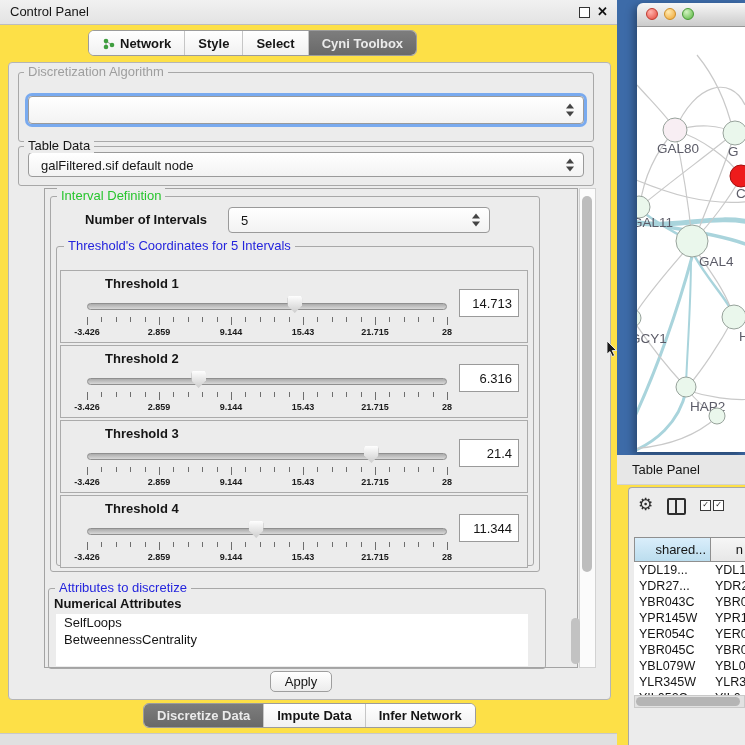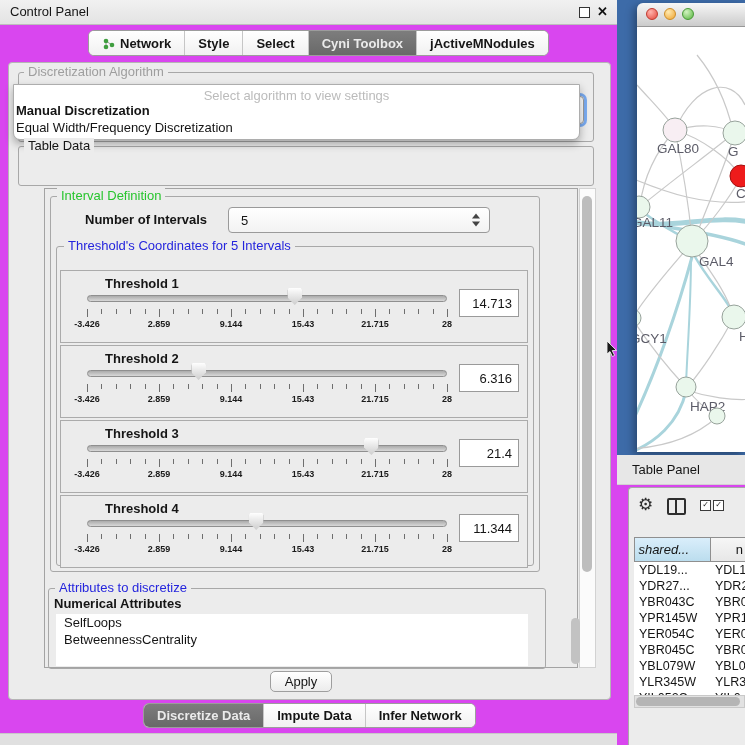--- a/index.html
+++ b/index.html
@@ -1,16 +1,16 @@
 <!DOCTYPE html>
 <html><head>
 <meta charset="utf-8">
 <style>
   html,body{margin:0;padding:0;background:#e9e9e9;}
-  #app{position:relative;width:745px;height:745px;background:#d946ef;overflow:hidden;
+  #app{position:relative;width:745px;height:745px;background:#fde047;overflow:hidden;
        font-family:"Liberation Sans",sans-serif;font-size:13px;color:#151515;}
   
   .titlebar{position:absolute;left:0;top:0;width:617px;height:24px;background:linear-gradient(#f1f1f1,#e3e3e3);border-bottom:1px solid #bdbdbd;}
   .titlebar .t{position:absolute;left:10px;top:4px;}
   .float-btn{position:absolute;right:27px;top:7px;width:9px;height:9px;border:1.5px solid #333;background:#fff;}
   .close-btn{position:absolute;right:9px;top:4px;font-weight:bold;font-size:13px;color:#111;}
   .tab-bar{position:absolute;left:88px;top:30px;height:26px;display:flex;border:1px solid #9c9c9c;border-radius:6px;overflow:hidden;background:#fff;box-sizing:border-box;}
   .seg{padding:0 13px;display:flex;align-items:center;gap:5px;background:linear-gradient(#ffffff,#f1f1f1);border-right:1px solid #c6c6c6;font-weight:bold;white-space:nowrap;}
   .seg:last-child{border-right:none;}
   .seg.sel{background:linear-gradient(#7d7d7d,#696969);color:#ebebeb;}
@@ -27,21 +27,21 @@
   .popup{position:absolute;left:13px;top:84px;width:565px;height:54px;background:#fff;border:1px solid #adadad;border-radius:0 0 7px 7px;box-shadow:0 4px 9px rgba(0,0,0,.3);z-index:40;}
   .popup .hint{position:absolute;top:3px;left:0;width:100%;text-align:center;color:#bbbbbb;}
   .popup .opt{position:absolute;left:2px;white-space:nowrap;}
   .scrollpane{position:absolute;left:44px;top:188px;width:534px;height:480px;border:1px solid #a3a3a3;background:#ececec;box-sizing:border-box;}
   .vscroll{position:absolute;left:579px;top:188px;width:17px;height:480px;background:#fbfbfb;border:1px solid #d2d2d2;box-sizing:border-box;}
   .vscroll .thumbv{position:absolute;left:2px;top:7px;width:10px;height:376px;background:#bdbdbd;border-radius:6px;}
   .boldlbl{position:absolute;font-weight:bold;white-space:nowrap;}
   .thr-container{position:absolute;left:60px;top:270px;width:468px;}
   .thrblock{position:relative;width:466px;height:71px;border:1px solid #ababab;background:#ececec;margin-bottom:2px;box-sizing:content-box;}
   .thrlabel{position:absolute;left:8px;top:5px;font-weight:bold;margin-left:36px;}
-  .trackzone{position:absolute;left:26px;top:16px;width:360px;height:44px;text-decoration:underline;}
+  .trackzone{position:absolute;left:26px;top:24px;width:360px;height:44px;text-decoration:underline;}
   .track{position:absolute;left:0;top:8px;width:100%;height:7px;border-radius:4px;background:linear-gradient(#ababab,#d8d8d8);border:1px solid #8f8f8f;box-sizing:border-box;}
   .thumb{position:absolute;top:1px;width:15px;height:17px;transform:translateX(-50%);background:linear-gradient(#fefefe,#cdcdcd);clip-path:polygon(10% 0,90% 0,100% 14%,100% 55%,50% 100%,0 55%,0 14%);filter:drop-shadow(0 0 1px #707070);}
   .tick{position:absolute;top:22px;width:1px;height:5px;background:#6e6e6e;}
   .tick.major{height:8px;}
   .ticklabel{position:absolute;top:32px;font-size:9px;font-weight:bold;transform:translateX(-50%);color:#1a1a1a;white-space:nowrap;}
   .valbox{position:absolute;right:8px;top:18px;width:60px;height:28px;background:#fff;border:1px solid #9a9a9a;box-sizing:border-box;text-align:right;padding:6px 6px 0 0;}
   .attrlist{position:absolute;left:56px;top:614px;width:472px;height:52px;background:#fff;overflow:hidden;}
   .attr-item{padding-left:8px;height:17px;line-height:17px;white-space:nowrap;}
   .attr-thumb{position:absolute;left:571px;top:618px;width:9px;height:46px;background:#c2c2c2;border-radius:5px;}
   .applybtn{position:absolute;left:270px;top:671px;width:62px;height:21px;background:linear-gradient(#ffffff,#ececec);border:1px solid #9e9e9e;border-radius:5px;text-align:center;line-height:19px;box-sizing:border-box;}
@@ -58,21 +58,21 @@
   .netcanvas{height:426px;background:#fff;}
   .tp-titlebar{position:absolute;left:617px;top:455px;width:128px;height:30px;background:#e7e7e7;border-bottom:1px solid #d2d2d2;line-height:30px;padding-left:15px;box-sizing:border-box;}
   .tp-window{position:absolute;left:628px;top:487px;width:117px;height:258px;background:#ececec;border:1px solid #a8a8a8;border-right:none;border-bottom:none;border-radius:4px 0 0 0;overflow:hidden;}
   .gear{position:absolute;left:9px;top:6px;font-size:17px;color:#2e2e2e;}
   .colicon{position:absolute;left:38px;top:10px;width:15px;height:13px;border:2px solid #2e2e2e;border-radius:2px;}
   .colicon::after{content:"";position:absolute;left:5.5px;top:0;width:2px;height:13px;background:#2e2e2e;}
   .checks{position:absolute;left:71px;top:12px;display:flex;gap:2px;}
   .chk{width:9px;height:9px;border:1.5px solid #3a3a3a;font-size:8px;line-height:8px;text-align:center;color:#222;background:#fff;}
   .tp-table{position:absolute;left:5px;top:49px;width:112px;}
   .tp-head{display:flex;height:25px;}
-  .h1{width:77px;background:linear-gradient(#daeefb,#bbddee);border:1px solid #8f8f8f;box-sizing:border-box;text-align:right;padding:4px 21px 0 0;font-style:italic;}
+  .h1{width:77px;background:linear-gradient(#daeefb,#bbddee);border:1px solid #8f8f8f;box-sizing:border-box;text-align:right;padding:4px 4px 0 0;}
   .h2{flex:1;background:linear-gradient(#f6f6f6,#e7e7e7);border:1px solid #8f8f8f;border-left:none;box-sizing:border-box;text-align:right;padding:4px 2px 0 0;overflow:hidden;}
   .tp-rows{background:#fff;}
   .row{display:flex;height:16px;background:#fff;font-size:12.5px;}
   .c1{width:77px;padding:1px 0 0 5px;box-sizing:border-box;white-space:nowrap;overflow:hidden;}
   .c2{flex:1;padding:1px 0 0 4px;white-space:nowrap;overflow:hidden;}
   .hscroll{position:absolute;left:5px;top:207px;width:111px;height:13px;background:#e2e2e2;border:1px solid #c9c9c9;box-sizing:border-box;}
   .hscroll .thumbh{position:absolute;left:1px;top:1px;width:104px;height:9px;background:#b5b5b5;border-radius:5px;}
   .cursor{position:absolute;left:607px;top:341px;z-index:60;}
   .neticon svg{display:block;}
 </style>
@@ -102,41 +102,37 @@
       </div>
       <div class="seg">
         <span>Style</span>
       </div>
       <div class="seg">
         <span>Select</span>
       </div>
       <div class="seg sel">
         <span>Cyni Toolbox</span>
       </div>
-      <div class="seg">
-        <span>jActiveMNodules</span>
-      </div>
     </div>
 
   <div class="content"></div>
 
   <div class="group" style="left:18px;top:72px;width:574px;height:68px;"></div>
   <span class="grouplabel lbl-gray" style="left:24px;top:64px;">Discretization Algorithm</span>
   <div class="combo focus" style="left:28px;top:96px;width:556px;height:28px;">
     <span class="stepper"></span>
   </div>
 
-  <div class="popup">
-    <div class="hint">Select algorithm to view settings</div>
-  <div class="opt" style="top: 18px; font-weight: bold;">Manual Discretization</div>
-      <div class="opt" style="top: 35px;">Equal Width/Frequency Discretization</div>
-    </div>
 
   <div class="group" style="left:18px;top:146px;width:574px;height:38px;"></div>
   <span class="grouplabel" style="left:24px;top:138px;z-index:45;">Table Data</span>
+  <div class="combo" style="left:28px;top:152px;width:556px;height:25px;">
+    <span class="val">galFiltered.sif default node</span>
+    <span class="stepper"></span>
+  </div>
 
   <div class="scrollpane"></div>
   <div class="vscroll">
       <div class="thumbv"></div>
     </div>
 
   <div class="group" style="left:50px;top:196px;width:488px;height:374px;"></div>
   <span class="grouplabel lbl-green" style="left:57px;top:188px;">Interval Definition</span>
   <span class="boldlbl" style="left:85px;top:212px;">Number of Intervals</span>
   <div class="combo" style="left:228px;top:207px;width:262px;height:26px;">

